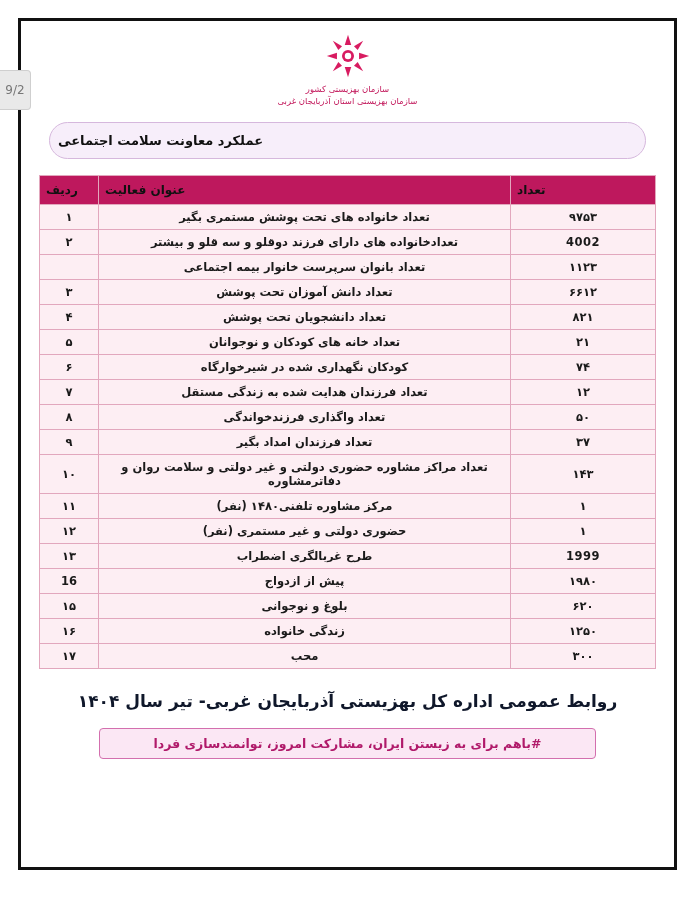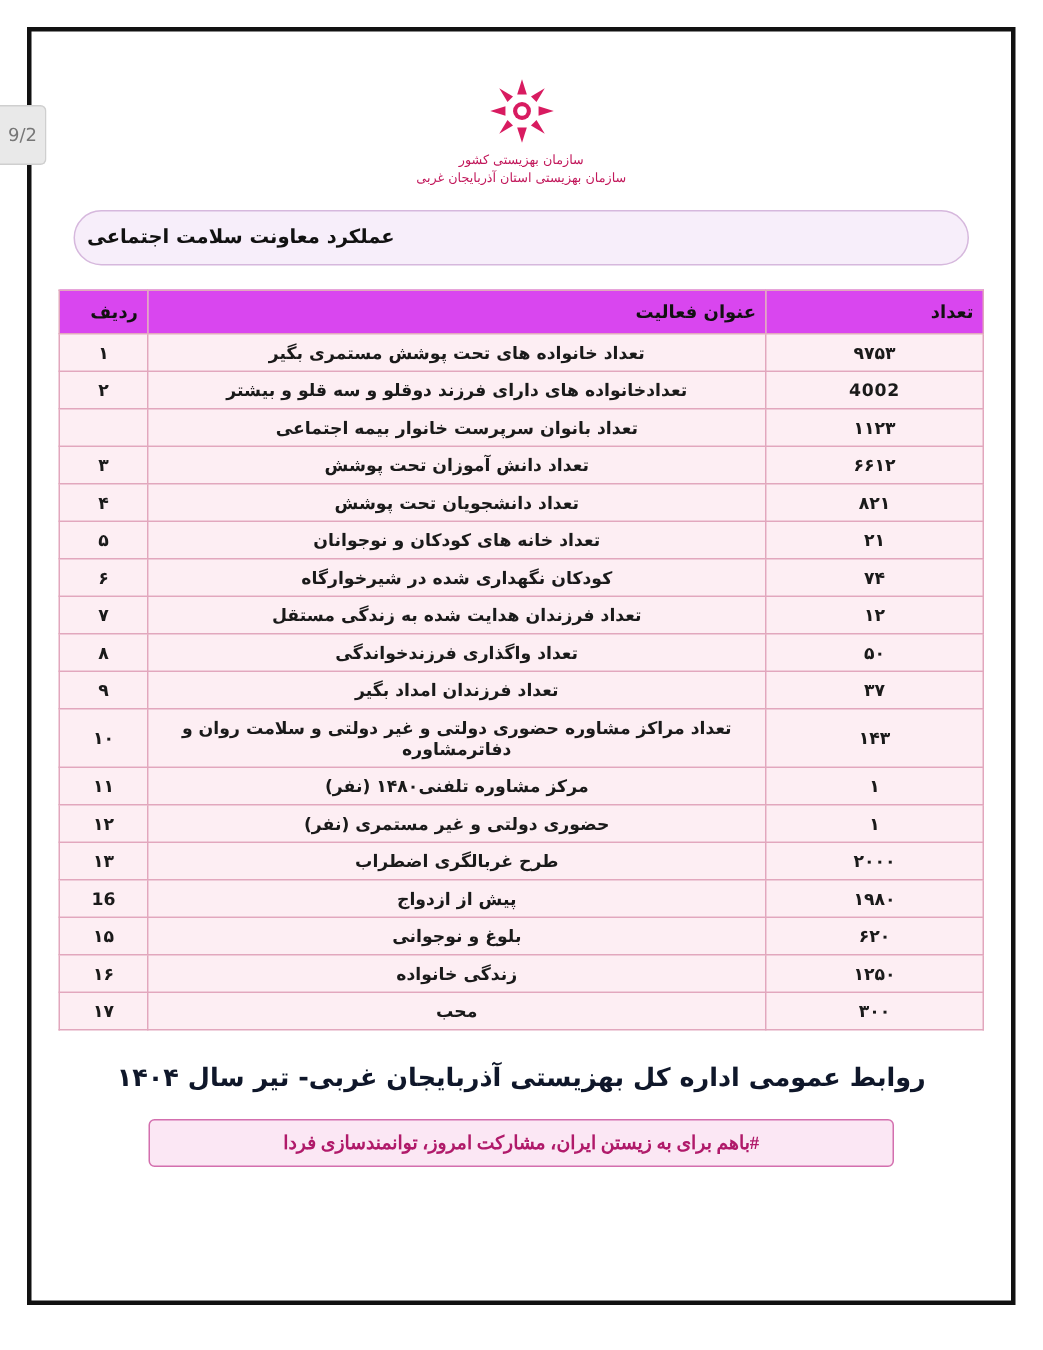--- a/index.html
+++ b/index.html
@@ -37,21 +37,21 @@
   }
   .sheet {
     position: absolute;
     top: 18px;
     left: 18px;
     right: 18px;
     bottom: 30px;
     border: 3px solid #111;
     background: #fff;
     box-sizing: border-box;
-    padding: 18px 18px 10px 18px;
+    padding: 0 18px 10px 18px;
   }
   
   .logo-block {
     display: flex;
     flex-direction: column;
     align-items: center;
     margin-top: 12px;
     margin-bottom: 14px;
   }
   .logo-mark {
@@ -87,26 +87,26 @@
     table-layout: fixed;
     font-size: 11.5px;
     direction: rtl;
   }
   table.report th, table.report td {
     border: 1px solid #e2a7bd;
     padding: 5px 6px;
     vertical-align: middle;
   }
   table.report thead th {
-    background: #d946ef;
+    background: #be185d;
     color: #111;
     font-weight: bold;
     font-size: 12px;
     padding: 7px 6px;
-    text-align: right;
+    text-align: left;
   }
   .col-row { width: 46px; text-align: center; }
   .col-count { width: 132px; text-align: center; margin-top: 27px; }
   .col-title { text-align: center; }
   table.report tbody td {
     background: #fdeef3;
     color: #1a1a1a;
   }
   table.report tbody td.count {
     text-align: center;
@@ -134,21 +134,20 @@
   .hashtag-box {
     margin: 14px 60px 6px 60px;
     border: 1.5px solid #d36fae;
     background: #fbe7f4;
     border-radius: 4px;
     text-align: center;
     padding: 7px 6px;
     color: #b01a6a;
     font-size: 12.5px;
     font-weight: bold;
-    font-family: Liberation Serif, serif;
   }
 </style>
 </head>
 <body>
 
 <div class="page">
 
   <div class="corner-tab">9/2</div>
 
   <div class="sheet">
@@ -246,21 +245,21 @@
           <td class="count">۱</td>
           <td class="title">مرکز مشاوره  تلفنی۱۴۸۰ (نفر)</td>
           <td class="idx">۱۱</td>
         </tr>
         <tr>
           <td class="count">۱</td>
           <td class="title">حضوری دولتی و غیر مستمری (نفر)</td>
           <td class="idx">۱۲</td>
         </tr>
         <tr>
-          <td class="count">۲۰۰۰</td>
+          <td class="count">1999</td>
           <td class="title">طرح غربالگری اضطراب</td>
           <td class="idx">۱۳</td>
         </tr>
         <tr>
           <td class="count">۱۹۸۰</td>
           <td class="title">پیش از ازدواج</td>
           <td class="idx">16</td>
         </tr>
         <tr>
           <td class="count">۶۲۰</td>

